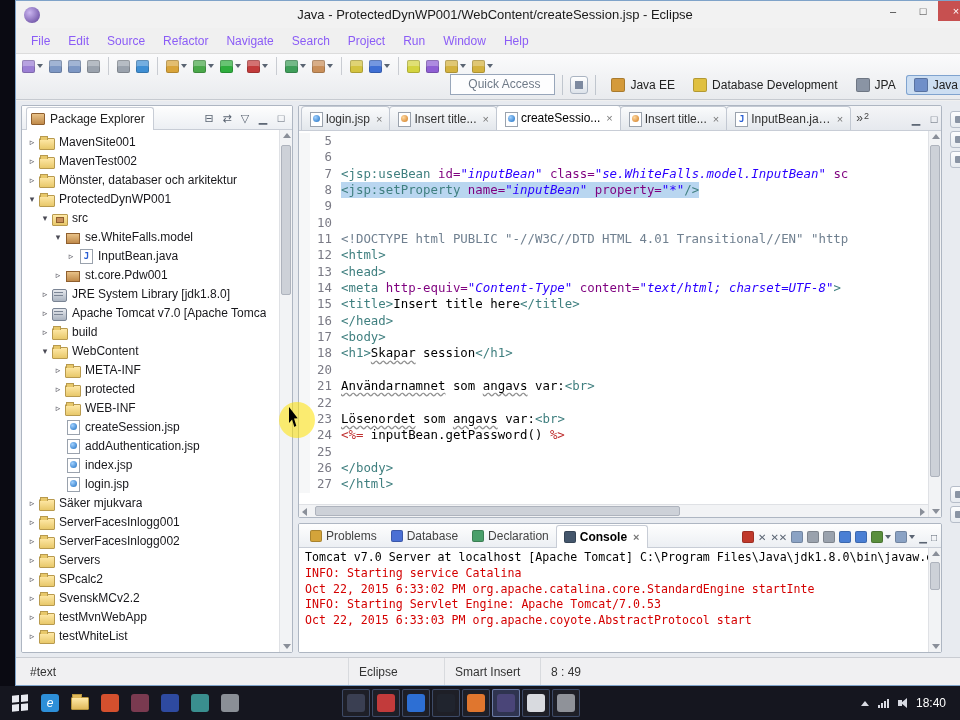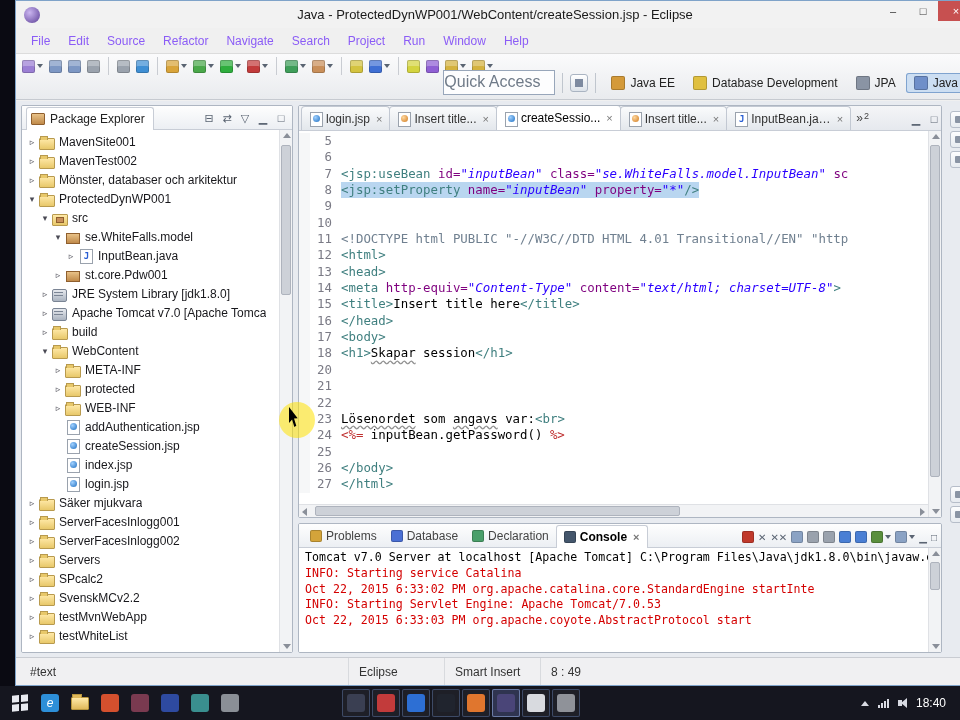--- a/index.html
+++ b/index.html
@@ -20,21 +20,21 @@
   .menu-item{padding:4px 9px;font-size:12px;color:#8b5cf6}
 
   
   .toolbar{position:relative;height:46px;background:linear-gradient(#fbfbfc,#e9ebee);border-bottom:1px solid #c6cad0}
   .tb-left{position:absolute;top:3px;left:4px;display:flex;align-items:center;gap:2px}
   .tb-btn{display:flex;align-items:center;gap:1px;padding:2px;border-radius:3px}
   .tb-glyph{width:13px;height:13px;border-radius:2px;background:#98a2ae;display:inline-block;box-shadow:inset 0 0 0 1px rgba(0,0,0,.18),inset 0 6px 0 rgba(255,255,255,.28)}
   .tb-dd{width:0;height:0;border-left:3px solid transparent;border-right:3px solid transparent;border-top:4px solid #5a6472;margin-left:1px}
   .tb-sep{width:1px;height:18px;background:#c9ccd2;margin:0 4px}
   .tb-right{position:absolute;right:8px;bottom:4px;display:flex;align-items:center;gap:7px}
-  .qa{border:1px solid #98a6ba;background:#fdfdfe;color:#6f7a88;font-size:16px;padding:2px 14px 3px 0}
+  .qa{border:1px solid #98a6ba;background:#fdfdfe;color:#6f7a88;font-size:12px;padding:2px 14px 3px 17px}
   .persp-divider{width:1px;height:20px;background:#c0c6ce}
   .open-persp{width:18px;height:18px;border:1px solid #aab4c2;border-radius:3px;background:linear-gradient(#fff,#dde3ea);position:relative}
   .open-persp::after{content:"";position:absolute;inset:4px;background:#7d8aa0}
   .persp-switch{display:flex;align-items:center;gap:2px}
   .persp{display:flex;align-items:center;gap:5px;padding:3px 8px;border-radius:3px;font-size:12px;color:#222;white-space:nowrap}
   .persp.active{background:#ccdef2;box-shadow:inset 0 0 0 1px #7fa3cf}
   .persp-ico{width:14px;height:14px;border-radius:2px;flex:none;box-shadow:inset 0 0 0 1px rgba(0,0,0,.2)}
 
   
   .workspace{position:absolute;top:100px;left:0;right:0;bottom:28px;background:#e8ebf0;display:flex;gap:5px;padding:4px 5px}
@@ -380,26 +380,26 @@
                 <span class="tlabel">protected</span>
               </div>
               <div class="tree-row" style="padding-left: 28px;">
                 <span class="twisty">▹</span>
                 <span class="ticon ti-folder"></span>
                 <span class="tlabel">WEB-INF</span>
               </div>
               <div class="tree-row" style="padding-left: 28px;">
                 <span class="twisty"></span>
                 <span class="ticon ti-jsp"></span>
-                <span class="tlabel">addAuthentication.jsp</span>
+                <span class="tlabel">createSession.jsp</span>
               </div>
               <div class="tree-row" style="padding-left: 28px;">
                 <span class="twisty"></span>
                 <span class="ticon ti-jsp"></span>
-                <span class="tlabel">createSession.jsp</span>
+                <span class="tlabel">addAuthentication.jsp</span>
               </div>
               <div class="tree-row" style="padding-left: 28px;">
                 <span class="twisty"></span>
                 <span class="ticon ti-jsp"></span>
                 <span class="tlabel">index.jsp</span>
               </div>
               <div class="tree-row" style="padding-left: 28px;">
                 <span class="twisty"></span>
                 <span class="ticon ti-jsp"></span>
                 <span class="tlabel">login.jsp</span>
@@ -503,21 +503,21 @@
                 <div class="cline"><span class="lnum">10</span><span class="ltext"></span></div>
                 <div class="cline"><span class="lnum">11</span><span class="ltext"><span class="tk-doc">&lt;!DOCTYPE html PUBLIC "-//W3C//DTD HTML 4.01 Transitional//EN" "http</span></span></div>
                 <div class="cline"><span class="lnum">12</span><span class="ltext"><span class="tk-tag">&lt;html&gt;</span></span></div>
                 <div class="cline"><span class="lnum">13</span><span class="ltext"><span class="tk-tag">&lt;head&gt;</span></span></div>
                 <div class="cline"><span class="lnum">14</span><span class="ltext"><span class="tk-tag">&lt;meta </span><span class="tk-attr">http-equiv=</span><span class="tk-val">"Content-Type"</span><span class="tk-txt"> </span><span class="tk-attr">content=</span><span class="tk-val">"text/html; charset=UTF-8"</span><span class="tk-tag">&gt;</span></span></div>
                 <div class="cline"><span class="lnum">15</span><span class="ltext"><span class="tk-tag">&lt;title&gt;</span><span class="tk-txt">Insert title here</span><span class="tk-tag">&lt;/title&gt;</span></span></div>
                 <div class="cline"><span class="lnum">16</span><span class="ltext"><span class="tk-tag">&lt;/head&gt;</span></span></div>
                 <div class="cline"><span class="lnum">17</span><span class="ltext"><span class="tk-tag">&lt;body&gt;</span></span></div>
                 <div class="cline"><span class="lnum">18</span><span class="ltext"><span class="tk-tag">&lt;h1&gt;</span><span class="tk-txt sp">Skapar</span><span class="tk-txt"> session</span><span class="tk-tag">&lt;/h1&gt;</span></span></div>
                 <div class="cline"><span class="lnum">20</span><span class="ltext"></span></div>
-                <div class="cline"><span class="lnum">21</span></div>
+                <div class="cline"><span class="lnum">21</span><span class="ltext"><span class="tk-txt sp">Användarnamnet</span><span class="tk-txt"> som </span><span class="tk-txt sp">angavs</span><span class="tk-txt"> var:</span><span class="tk-tag">&lt;br&gt;</span></span></div>
                 <div class="cline"><span class="lnum">22</span></div>
                 <div class="cline"><span class="lnum">23</span><span class="ltext"><span class="tk-txt sp">Lösenordet</span><span class="tk-txt"> som </span><span class="tk-txt sp">angavs</span><span class="tk-txt"> var:</span><span class="tk-tag">&lt;br&gt;</span></span></div>
                 <div class="cline"><span class="lnum">24</span><span class="ltext"><span class="tk-scr">&lt;%= </span><span class="tk-java">inputBean.getPassword() </span><span class="tk-scr">%&gt;</span></span></div>
                 <div class="cline"><span class="lnum">25</span><span class="ltext"></span></div>
                 <div class="cline"><span class="lnum">26</span><span class="ltext"><span class="tk-tag">&lt;/body&gt;</span></span></div>
                 <div class="cline"><span class="lnum">27</span><span class="ltext"><span class="tk-tag">&lt;/html&gt;</span></span></div>
               </div>
             <div class="vscroll">
               <span class="vs-arrow up"></span>
               <span class="vs-thumb" style="top:14px;bottom:40px"></span>

